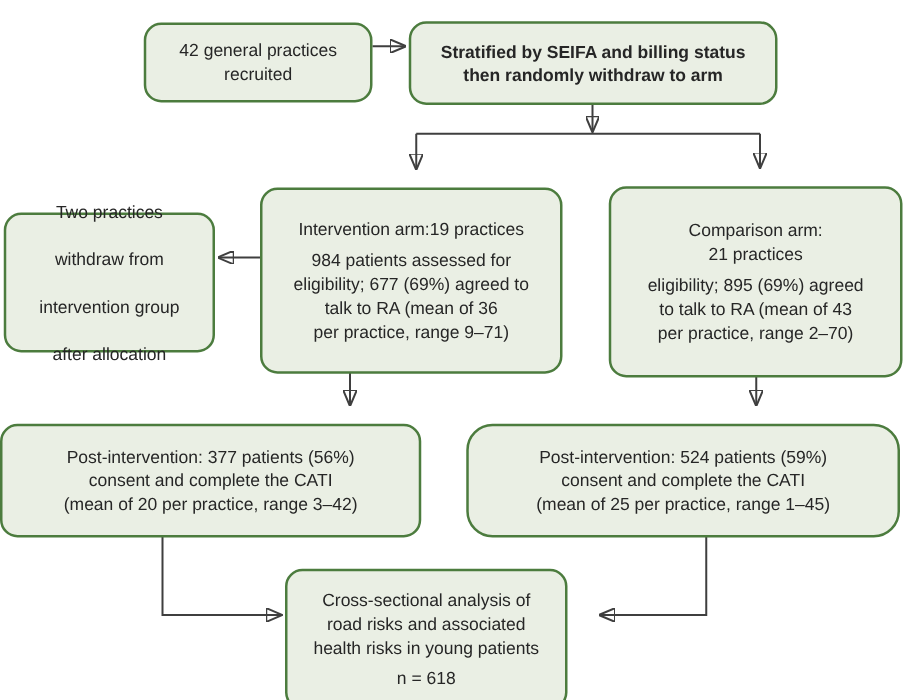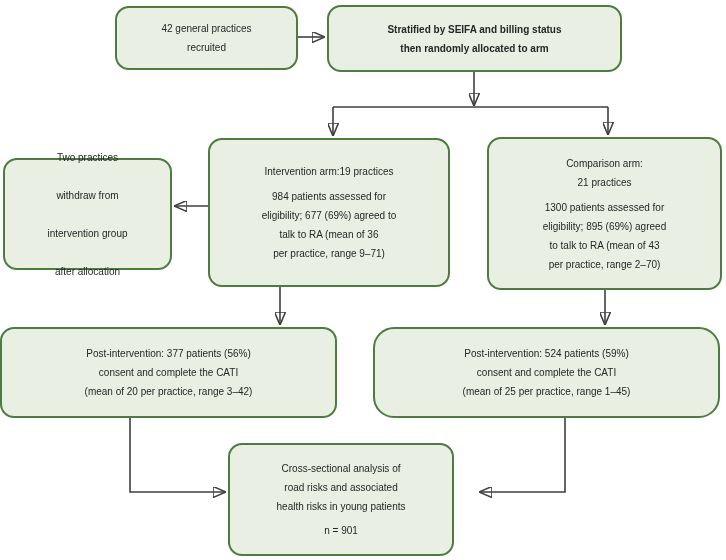--- a/index.html
+++ b/index.html
@@ -9,22 +9,23 @@
     background:#ffffff;
     font-family:"Liberation Sans","DejaVu Sans",sans-serif;
     overflow:hidden;
   }
   svg.overlay{position:absolute;left:0;top:0;z-index:1;}
   svg.overlay path{stroke:#3f3f3f;stroke-width:1.6;fill:none;}
   .box{
     position:absolute;z-index:2;box-sizing:border-box;
     background:#eaefe4;border:2px solid #4c7c3e;border-radius:14px;
     display:flex;flex-direction:column;justify-content:center;align-items:center;
-    text-align:center;font-size:10px;line-height:19px;color:#262626;
+    text-align:center;font-size:14px;line-height:19px;color:#262626;
     padding:4px 6px;
+    margin-top:12px;
   }
   .para-gap{height:6px;flex:0 0 auto;}
   .n-gap{height:5px;flex:0 0 auto;}
   
   .b-recruited   {left:115px; top:6px;   width:183px; height:64px;}
   .b-stratified  {left:327px; top:5px;   width:295px; height:67px;font-weight:bold;}
   .b-withdraw    {left:3px;   top:158px; width:169px; height:112px;gap:19px;}
   .b-intervention{left:208px; top:138px; width:242px; height:149px;}
   .b-comparison  {left:487px; top:137px; width:235px; height:153px;}
   .b-post-left   {left:0;   top:327px; width:337px; height:91px;}
@@ -54,21 +55,21 @@
     <path d="M565,418 L565,492 L480,492" marker-end="url(#ah)"></path>
   </svg>
 
   <div class="box b-recruited">
     <div>42 general practices</div>
     <div>recruited</div>
   </div>
 
   <div class="box b-stratified">
     <div>Stratified by SEIFA and billing status</div>
-    <div>then randomly allocated to arm</div>
+    <div>then randomly withdraw to arm</div>
   </div>
 
   <div class="box b-withdraw">
     <div>Two practices</div>
     <div>withdraw from</div>
     <div>intervention group</div>
     <div>after allocation</div>
   </div>
 
   <div class="box b-intervention">
@@ -77,21 +78,20 @@
     <div>984 patients assessed for</div>
     <div>eligibility; 677 (69%) agreed to</div>
     <div>talk to RA (mean of 36</div>
     <div>per practice, range 9–71)</div>
   </div>
 
   <div class="box b-comparison">
     <div>Comparison arm:</div>
     <div>21 practices</div>
     <div class="para-gap"></div>
-    <div>1300 patients assessed for</div>
     <div>eligibility; 895 (69%) agreed</div>
     <div>to talk to RA (mean of 43</div>
     <div>per practice, range 2–70)</div>
   </div>
 
   <div class="box b-post-left">
     <div>Post-intervention: 377 patients (56%)</div>
     <div>consent and complete the CATI</div>
     <div>(mean of 20 per practice, range 3–42)</div>
   </div>
@@ -100,16 +100,16 @@
     <div>Post-intervention: 524 patients (59%)</div>
     <div>consent and complete the CATI</div>
     <div>(mean of 25 per practice, range 1–45)</div>
   </div>
 
   <div class="box b-analysis">
     <div>Cross-sectional analysis of</div>
     <div>road risks and associated</div>
     <div>health risks in young patients</div>
     <div class="n-gap"></div>
-    <div>n = 901</div>
+    <div>n = 618</div>
   </div>
 
 </div>
 
 </body></html>

